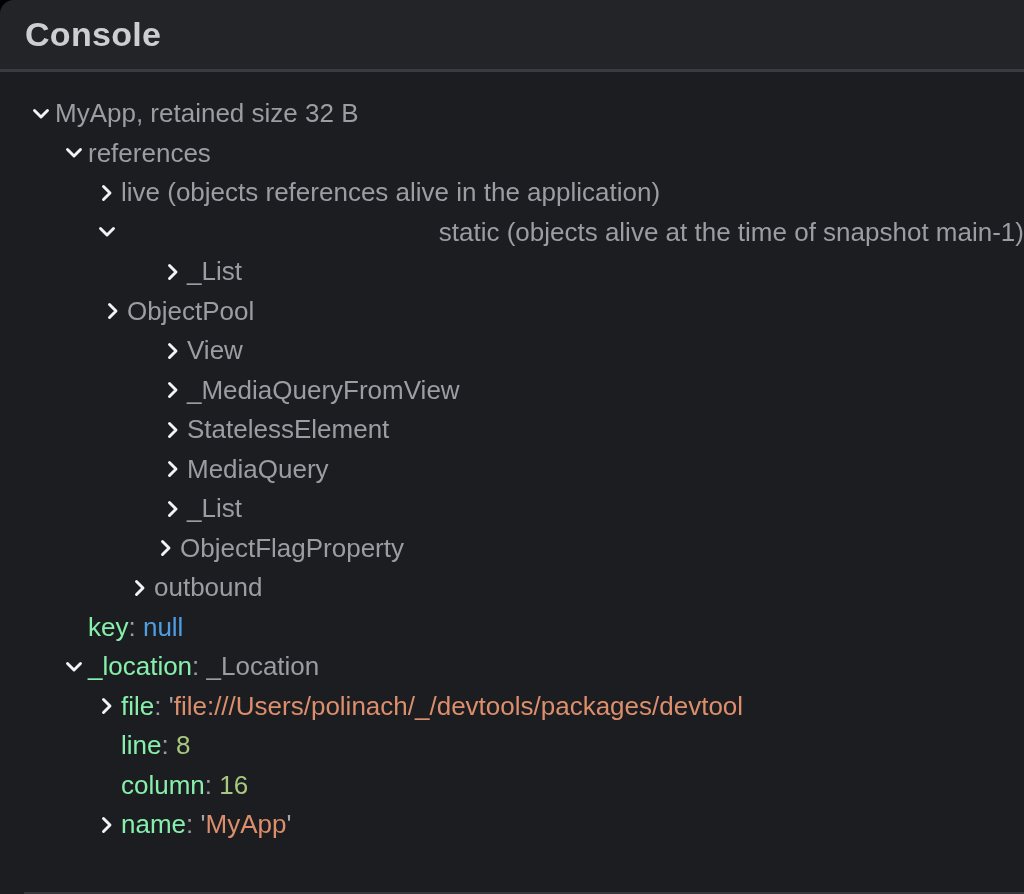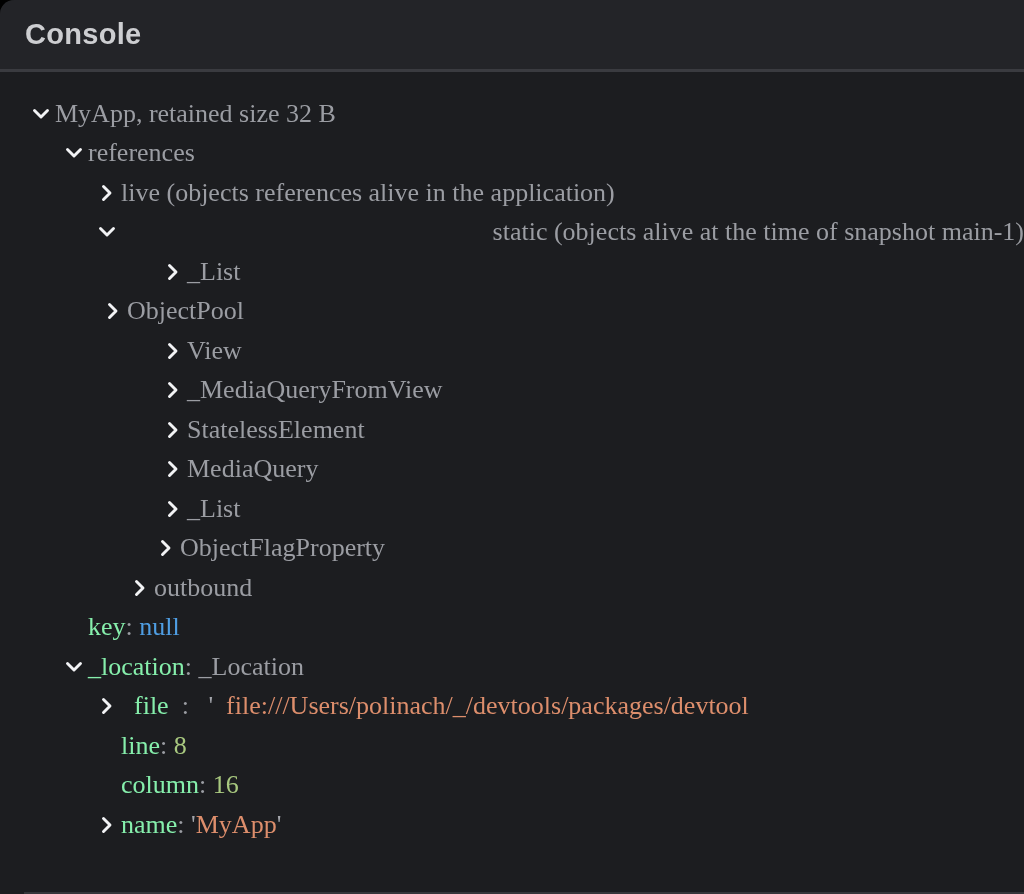--- a/index.html
+++ b/index.html
@@ -20,31 +20,31 @@
     height: 69px;
     background: #232428;
     display: flex;
     align-items: center;
     padding-left: 25px;
     border-top-left-radius: 14px;
   }
   .panel-title {
     font-family: "Liberation Sans", sans-serif;
     font-weight: 700;
-    font-size: 29px;
+    font-size: 34px;
     color: #CDCED1;
     letter-spacing: 0.3px;
   }
   .header-divider {
     height: 3px;
     background: #3A3B40;
   }
   .tree {
     padding-top: 22px;
-    font-family: Liberation Serif, serif;
+    font-family: Liberation Sans, sans-serif;
     font-size: 26px;
     color: #9B9DA3;
   }
   .tree-row {
     display: flex;
     align-items: center;
     height: 39.5px;
     white-space: pre;
     overflow: hidden;
   }
@@ -116,21 +116,21 @@
       <div class="tree-row" style="padding-left: 108px; margin-left: 48px;"><span class="arrow-box"><svg width="20" height="20" viewBox="0 0 20 20">
             <path d="M6.5 3.5 L13 10 L6.5 16.5" fill="none" stroke="#F2F3F5" stroke-width="2.9" stroke-linecap="round" stroke-linejoin="round"></path>
           </svg></span><span class="t-plain">ObjectFlagProperty</span></div>
       <div class="tree-row" style="padding-left: 130px;"><span class="arrow-box"><svg width="20" height="20" viewBox="0 0 20 20">
             <path d="M6.5 3.5 L13 10 L6.5 16.5" fill="none" stroke="#F2F3F5" stroke-width="2.9" stroke-linecap="round" stroke-linejoin="round"></path>
           </svg></span><span class="t-plain">outbound</span></div>
       <div class="tree-row" style="padding-left: 64px;"><span class="arrow-box"></span><span class="t-key">key</span><span class="t-punct">: </span><span class="t-null">null</span></div>
       <div class="tree-row" style="padding-left: 64px;"><span class="arrow-box"><svg width="20" height="20" viewBox="0 0 20 20">
             <path d="M3.5 6.5 L10 13 L16.5 6.5" fill="none" stroke="#F2F3F5" stroke-width="2.9" stroke-linecap="round" stroke-linejoin="round"></path>
           </svg></span><span class="t-key">_location</span><span class="t-punct">: </span><span class="t-plain">_Location</span></div>
-      <div class="tree-row" style="padding-left: 97px; gap: 13px;"><span class="arrow-box"><svg width="20" height="20" viewBox="0 0 20 20">
+      <div class="tree-row" style="padding-left: 97px;"><span class="arrow-box"><svg width="20" height="20" viewBox="0 0 20 20">
             <path d="M6.5 3.5 L13 10 L6.5 16.5" fill="none" stroke="#F2F3F5" stroke-width="2.9" stroke-linecap="round" stroke-linejoin="round"></path>
           </svg></span><span class="t-key">file</span><span class="t-punct">: </span><span class="t-quote">'</span><span class="t-str">file:///Users/polinach/_/devtools/packages/devtool</span></div>
       <div class="tree-row" style="padding-left: 97px;"><span class="arrow-box"></span><span class="t-key">line</span><span class="t-punct">: </span><span class="t-num">8</span></div>
       <div class="tree-row" style="padding-left: 97px;"><span class="arrow-box"></span><span class="t-key">column</span><span class="t-punct">: </span><span class="t-num">16</span></div>
       <div class="tree-row" style="padding-left: 97px;"><span class="arrow-box"><svg width="20" height="20" viewBox="0 0 20 20">
             <path d="M6.5 3.5 L13 10 L6.5 16.5" fill="none" stroke="#F2F3F5" stroke-width="2.9" stroke-linecap="round" stroke-linejoin="round"></path>
           </svg></span><span class="t-key">name</span><span class="t-punct">: </span><span class="t-quote">'</span><span class="t-str">MyApp</span><span class="t-quote">'</span></div>
     </div>
   <div class="bottom-divider"></div>
 </div>

